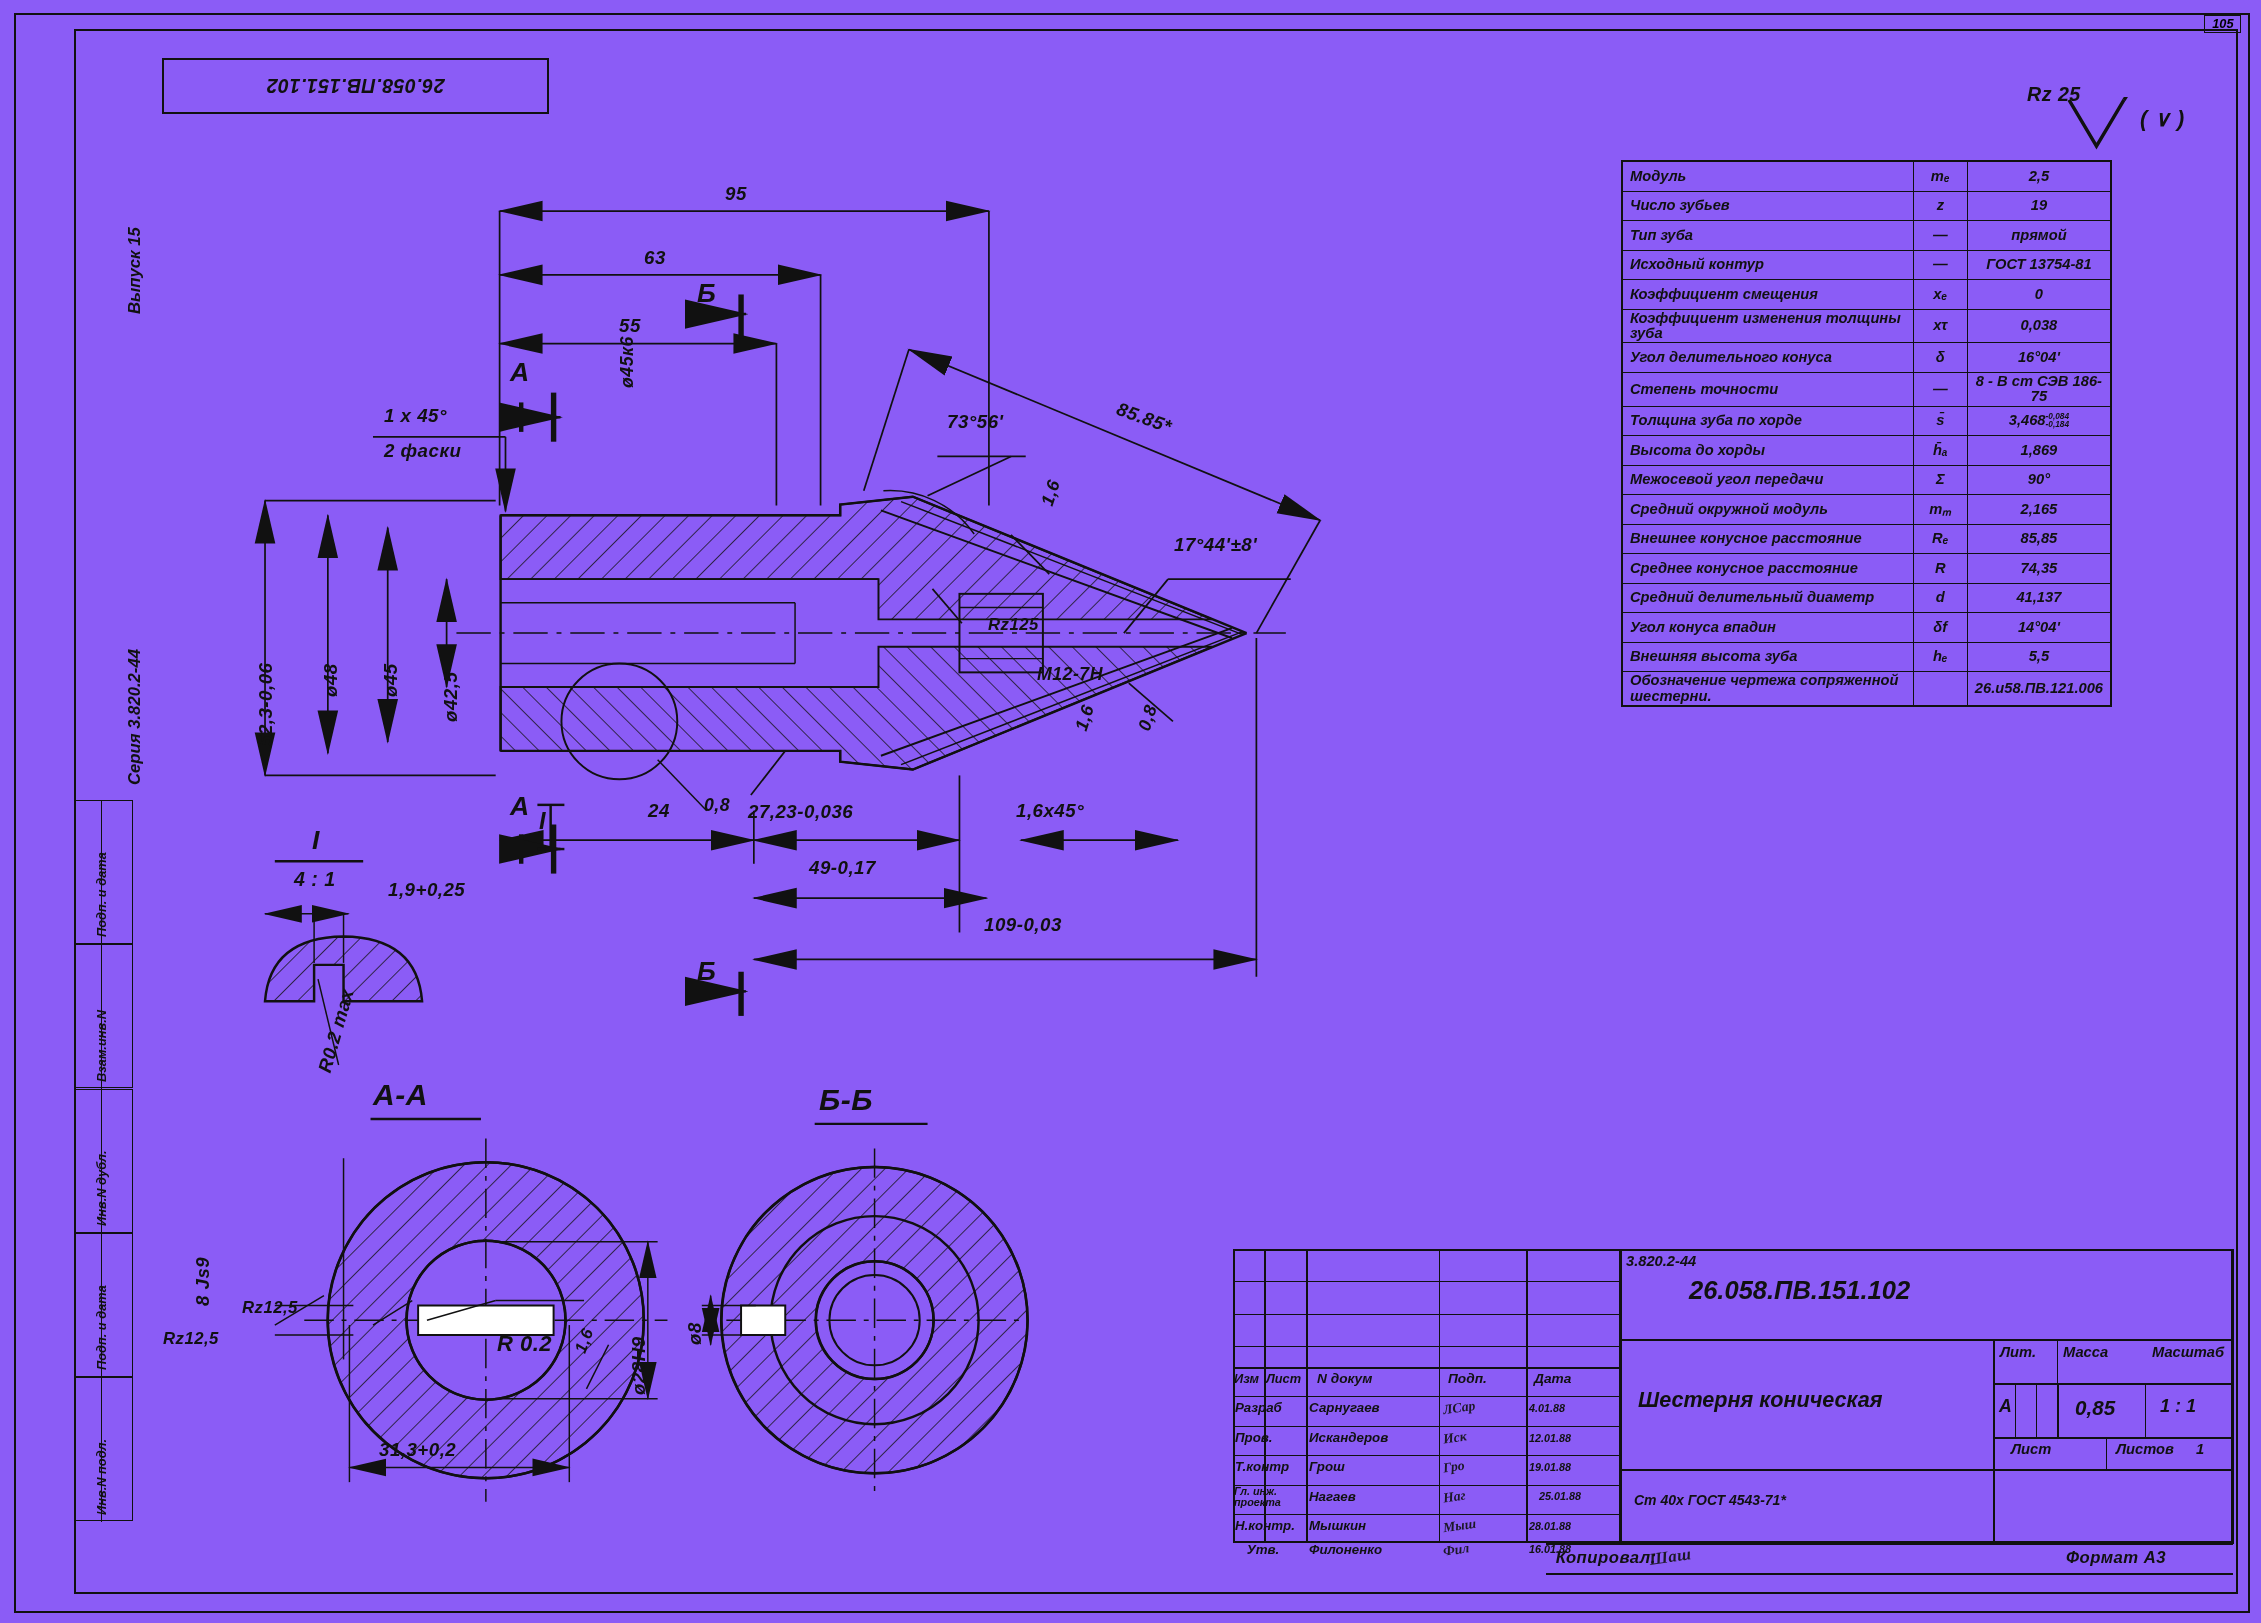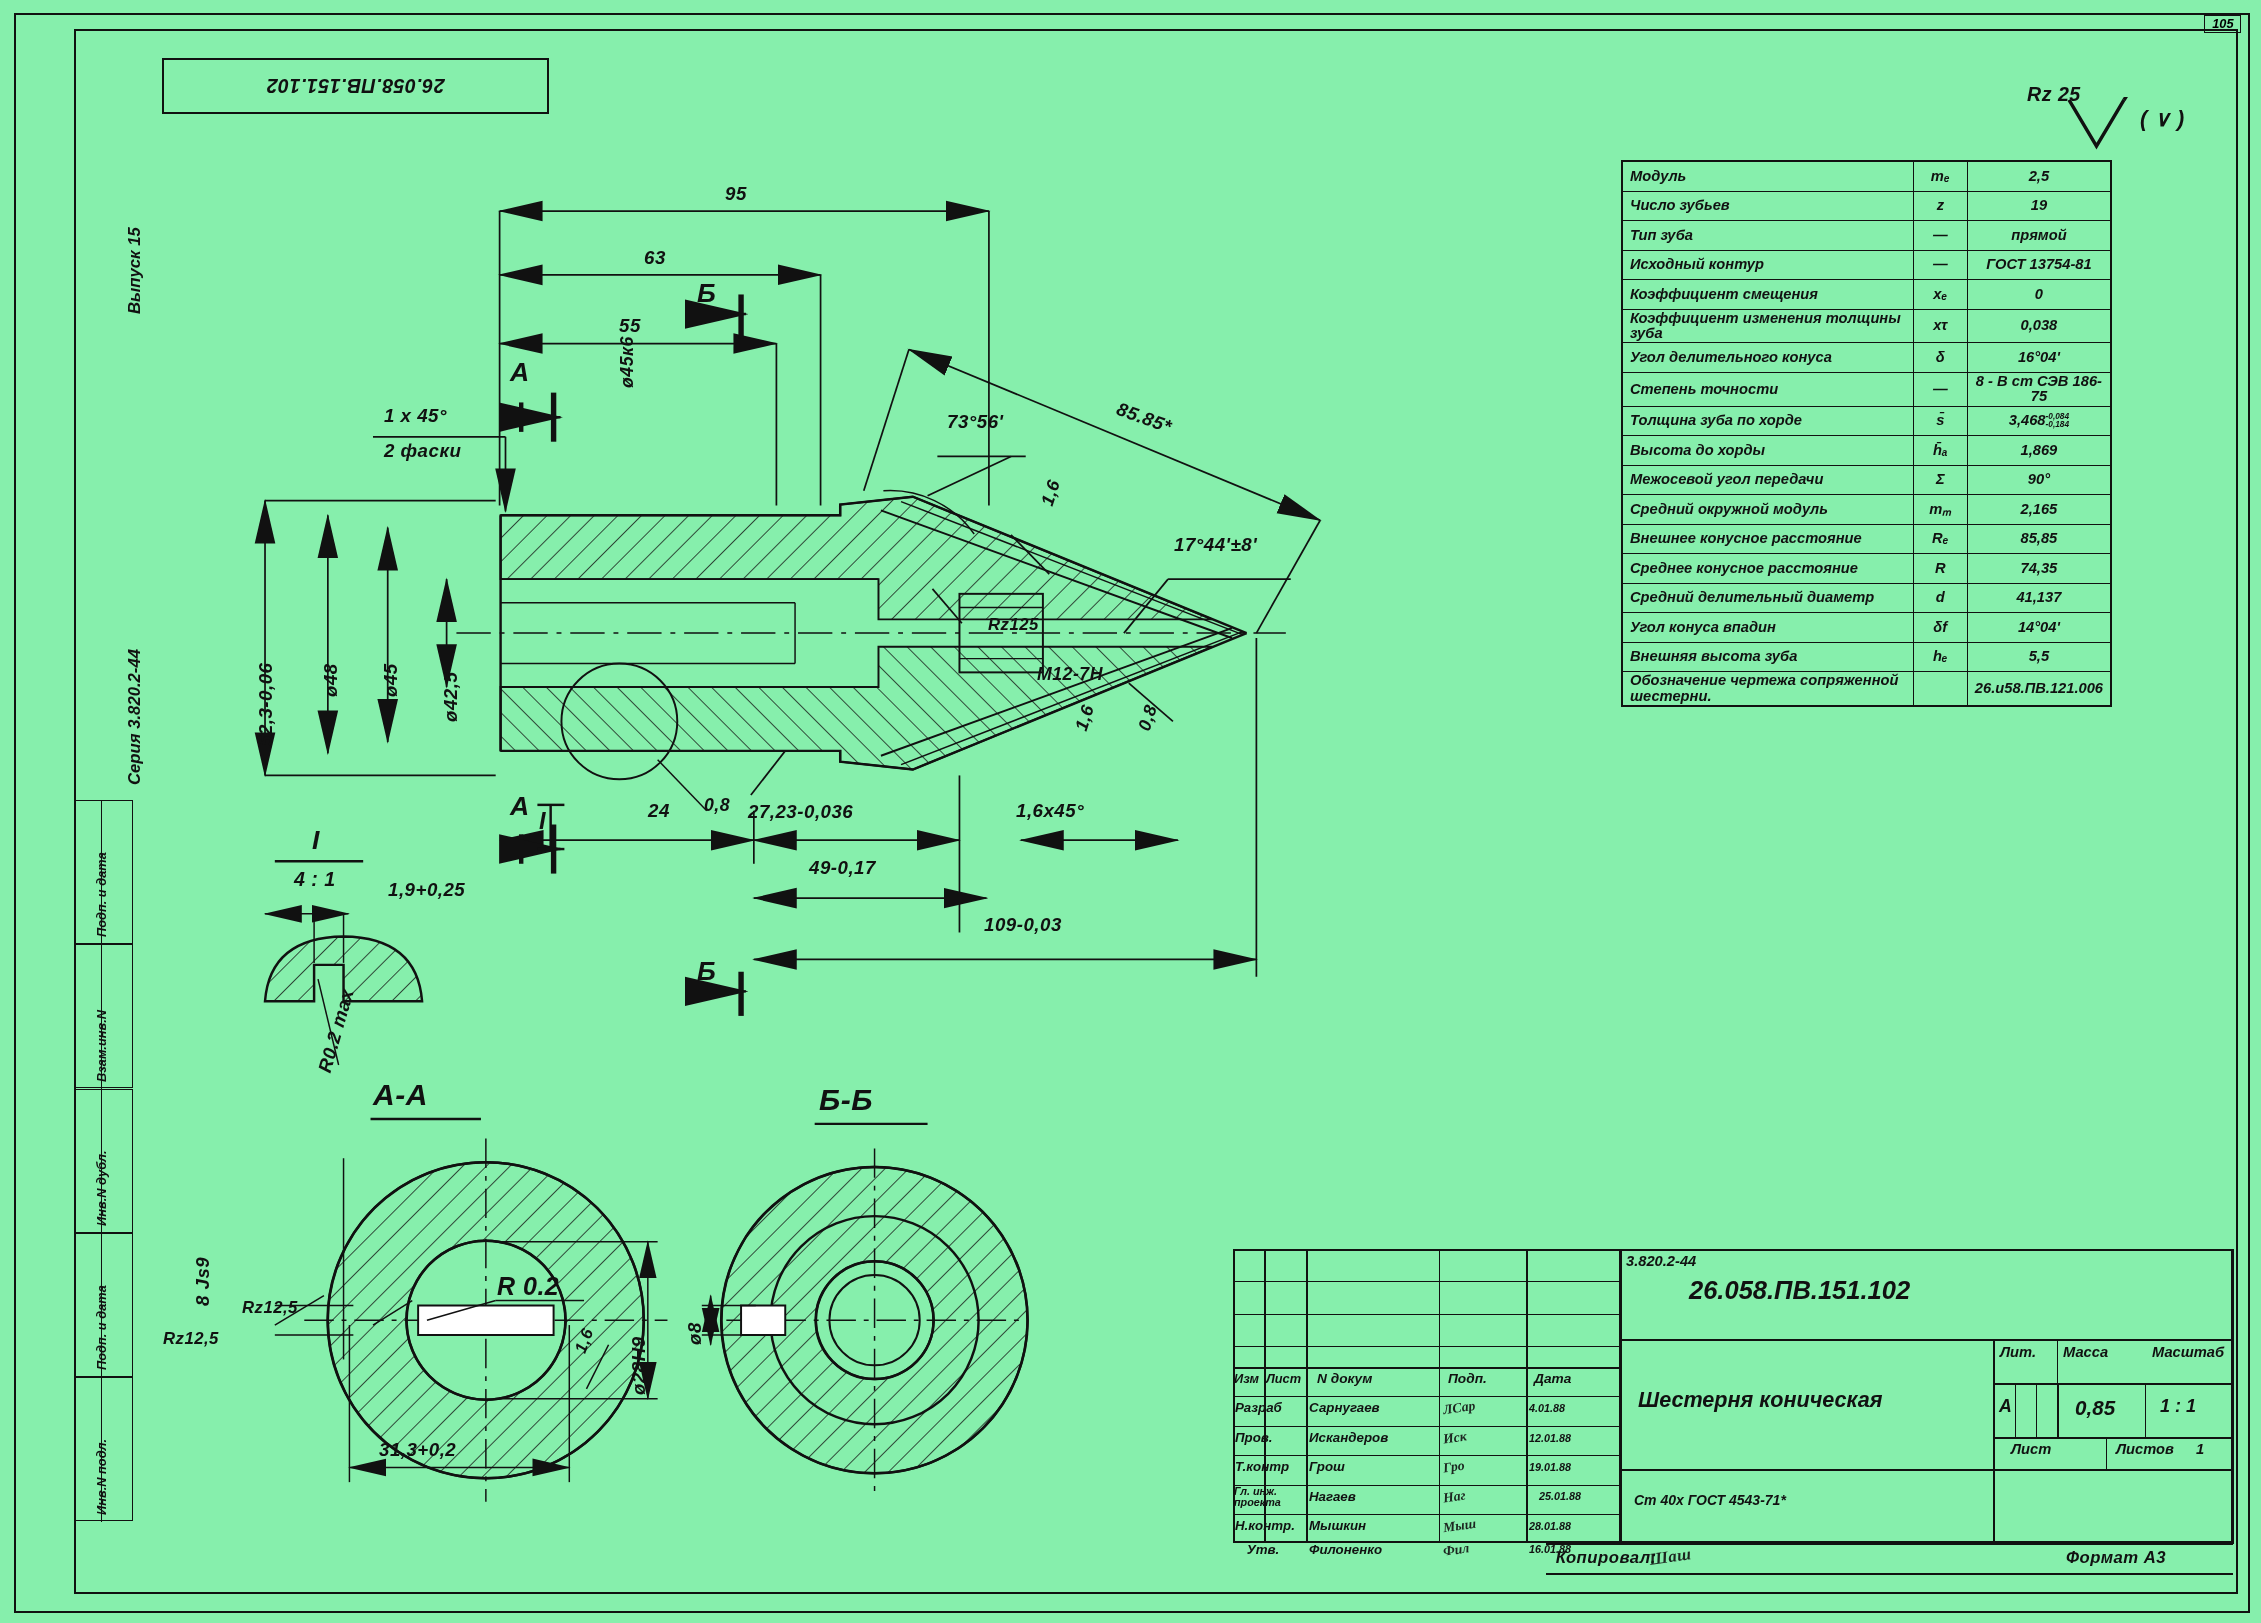--- a/index.html
+++ b/index.html
@@ -1,18 +1,18 @@
 <!DOCTYPE html>
 <html style="font-size:7.9px"><head>
 <meta charset="utf-8">
 <style>
   html,body{margin:0;padding:0;background:#fff;}
   body{font-family:"Liberation Sans",sans-serif;}
   #sheet{
-    position:relative;width:2261px;height:1623px;background:#86efac;
+    position:relative;width:2261px;height:1623px;background:#8b5cf6;
     overflow:hidden;
   }
   
   .abs{position:absolute;}
   .ln{position:absolute;background:#111;}
   .txt{position:absolute;color:#111;white-space:nowrap;font-family:"Liberation Sans",sans-serif;
        font-style:italic;font-weight:700;letter-spacing:0.5px;}
   .rot180{transform:rotate(180deg);}
   
   #outer-frame{position:absolute;left:13.7px;top:12.8px;width:2232px;height:1596px;border:2px solid #111;}
@@ -397,21 +397,21 @@
 
   <div class="txt" style="left:312px;top:825px;font-size:26.5px;">I</div>
   <div class="txt" style="left:294px;top:868px;font-size:19.6px;">4 : 1</div>
   <div class="txt" style="left:388px;top:879px;font-size:18.7px;">1,9+0,25</div>
   <div class="txt" style="left:314px;top:1069px;font-size:18.7px;transform:rotate(-74deg);transform-origin:left top;">R0.2 max</div>
 
   <div class="txt" style="left:373px;top:1078px;font-size:30px;">А-А</div>
   <div class="txt" style="left:192px;top:1306px;font-size:18.7px;transform:rotate(-90deg);transform-origin:left top;">8 Js9</div>
   <div class="txt" style="left:163px;top:1329px;font-size:16.7px;">Rz12,5</div>
   <div class="txt" style="left:242px;top:1298px;font-size:16.7px;">Rz12,5</div>
-  <div class="txt" style="left:497px;top:1272px;font-size:25px;">R 0.2</div>
+  <div class="txt" style="left:497px;top:1331px;font-size:22px;">R 0.2</div>
   <div class="txt" style="left:628px;top:1395px;font-size:18.7px;transform:rotate(-90deg);transform-origin:left top;">ø28Н9</div>
   <div class="txt" style="left:571px;top:1349px;font-size:16.7px;transform:rotate(-70deg);transform-origin:left top;">1,6</div>
   <div class="txt" style="left:379px;top:1439px;font-size:18.7px;">31,3+0,2</div>
 
   <div class="txt" style="left:819px;top:1083px;font-size:30px;">Б-Б</div>
   <div class="txt" style="left:684px;top:1345px;font-size:18.7px;transform:rotate(-90deg);transform-origin:left top;">ø8</div>
 
   <div id="stamp">
 
     <div class="c" style="left:0;top:0;width:1000px;height:294px;border-width:2.5px;"></div>

